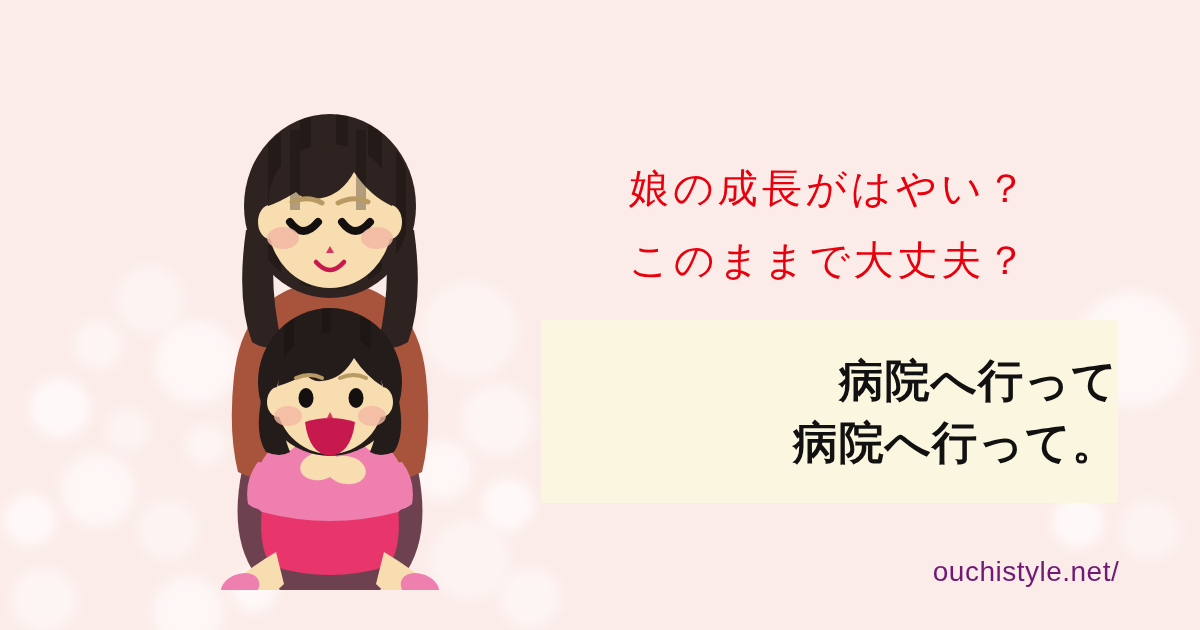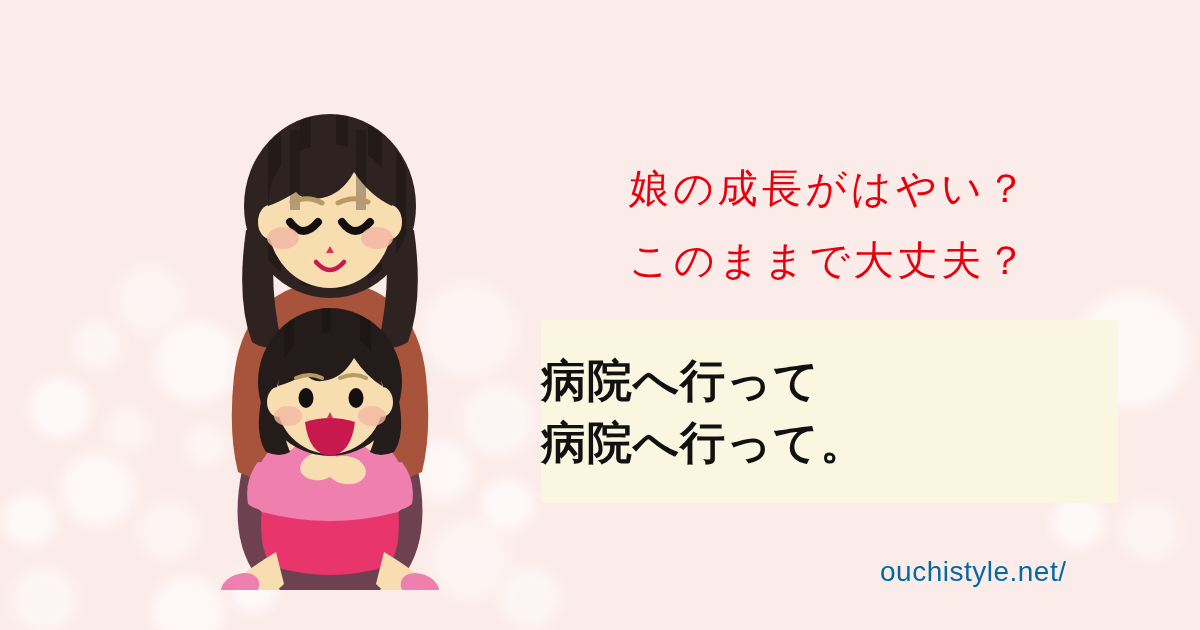--- a/index.html
+++ b/index.html
@@ -10,38 +10,38 @@
   #stage{
     position:relative;width:1200px;height:630px;
     background:#fbece9;overflow:hidden;
   }
   
   .bokeh{position:absolute;border-radius:50%;background:#fffafa;filter:blur(6px);}
   
   #callout{
     position:absolute;left:541px;top:320px;width:577px;height:183px;
     background:#fbf6df;border-radius:3px;
-    display:flex;flex-direction:column;align-items:flex-start;justify-content:center;
+    display:flex;flex-direction:column;align-items:flex-end;justify-content:center;
   }
   .callout-line{
     color:#111111;font-weight:bold;font-size:45px;line-height:62px;
     letter-spacing:1px;white-space:nowrap;
   }
   
   #headline{position:absolute;left:541px;top:152px;width:577px;text-align:center;}
   .head-line{
     color:#e8000d;font-size:40px;line-height:72px;font-weight:500;
     letter-spacing:4px;white-space:nowrap;
     font-family:"DejaVu Sans",sans-serif;
     transform:skewX(-2deg);
   }
   
   #watermark{
-    position:absolute;left:880px;top:556px;width:238px;text-align:left;
-    color:#0369a1;font-size:28px;letter-spacing:.5px;white-space:nowrap;
+    position:absolute;left:907px;top:556px;width:238px;text-align:center;
+    color:#701a75;font-size:28px;letter-spacing:.5px;white-space:nowrap;
   }
   
   #illus{position:absolute;left:150px;top:110px;width:360px;height:480px;}
   #illus svg{display:block;width:360px;height:480px;}
 </style>
 </head>
 <body>
 
 <div id="stage">
 

